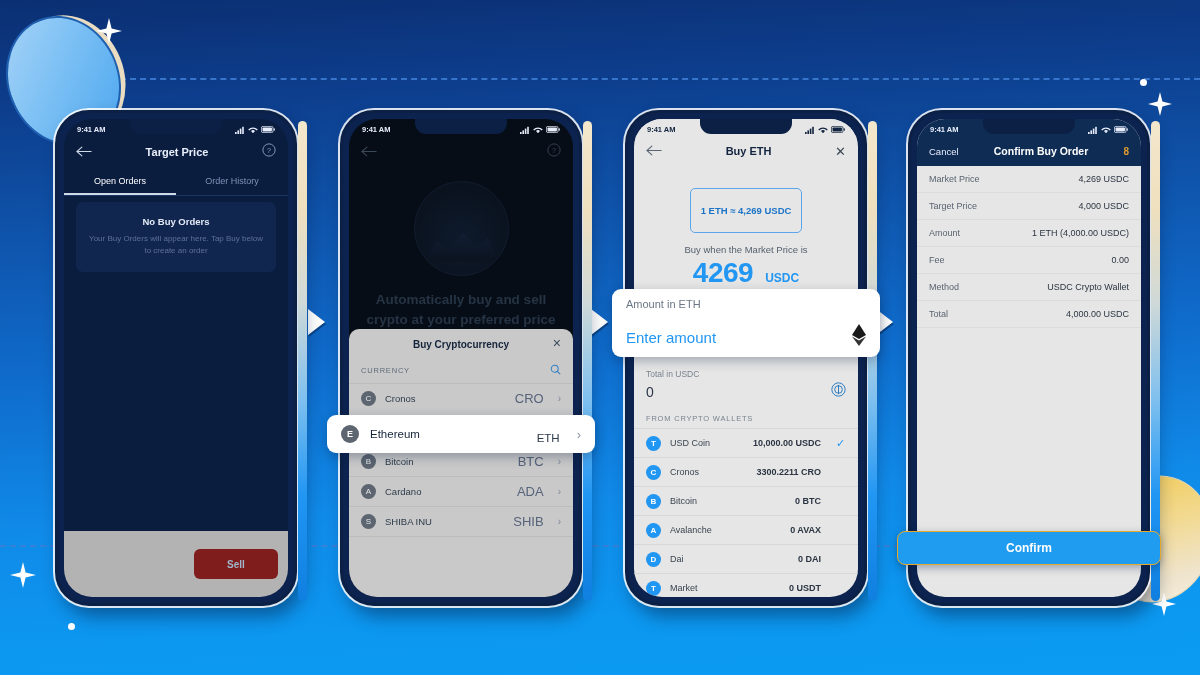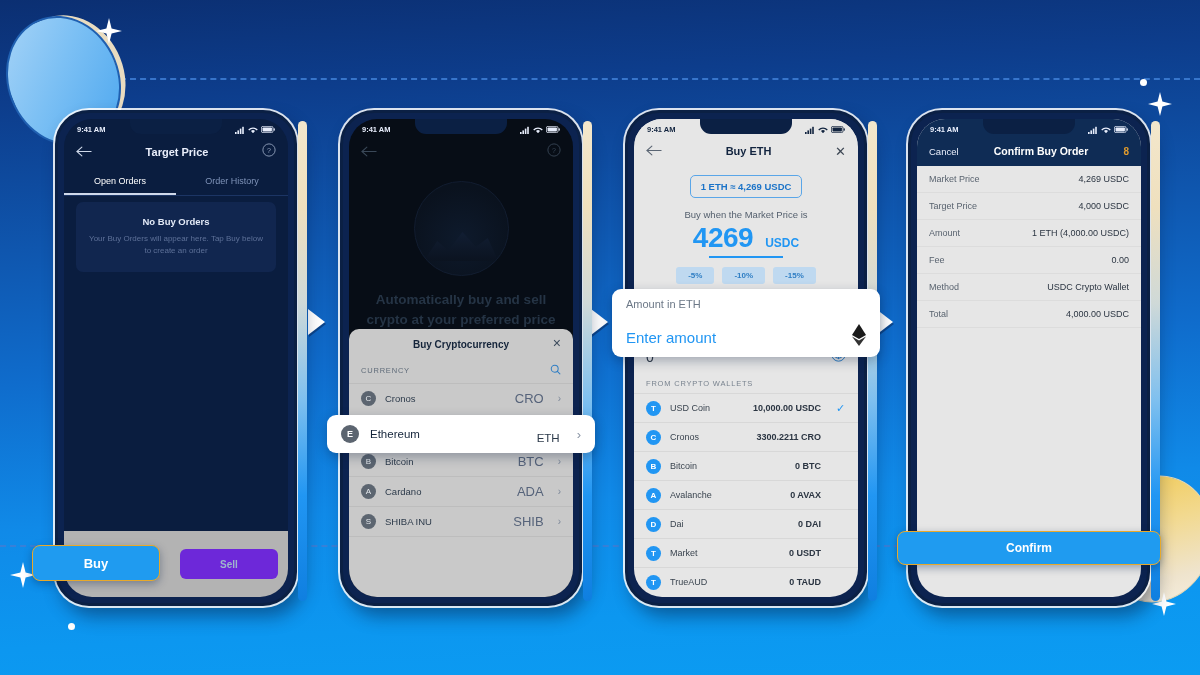--- a/index.html
+++ b/index.html
@@ -83,21 +83,21 @@
   .empty-card{
     margin:6px 12px; background:#11264f; border-radius:7px; padding:14px 12px 16px; text-align:center;
   }
   .empty-title{ font-size:9.5px; color:#e3eaf7; font-weight:600; margin-bottom:6px; }
   .empty-sub{ font-size:8px; color:#5d7098; line-height:1.45; }
   .p1-bottom{
     position:absolute; left:0; right:0; bottom:0; height:66px; background:#b3b3b3;
     display:flex; align-items:center; justify-content:flex-end; padding:0 10px;
   }
   .sell-btn{
-    width:98px; height:30px; border-radius:6px; background:#6d28d9; color:#9fb6cc;
+    width:84px; height:30px; border-radius:6px; background:#7f1d1d; color:#9fb6cc;
     font-size:10px; font-weight:bold; display:flex; align-items:center; justify-content:center;
   }
   .buy-btn{
     position:absolute; left:-26px; bottom:22px; width:128px; height:36px; z-index:30;
     background:#1f9bf0; border:1.5px solid #e8a92a; border-radius:8px;
     color:#fff; font-size:13px; font-weight:bold; display:flex; align-items:center; justify-content:center;
     box-shadow:0 3px 8px rgba(5,30,70,.35);
   }
 
   
@@ -144,22 +144,22 @@
   .eth-row .nm{ flex:1; font-size:11.5px; color:#14243a; }
   .eth-row .tk{ font-size:11.5px; color:#2c3a4a;margin-top:8px; }
   .eth-row .ch{ font-size:13px; color:#8a95a5; margin-left:6px; }
 
   
   .p3 .screen{ background:#e6e6e6; }
   .p3 .statusbar{ background:#e6e6e6; }
   .p3 .topbar{ display:flex; align-items:center; justify-content:space-between; padding:2px 12px 8px; }
   .p3 .title{ font-size:11px; font-weight:bold; color:#12243f; }
   .rate-pill{
-    margin:7px auto 0; width:fit-content; border:1px solid #5aa6e8; border-radius:5px;
-    padding:5px 10px; font-size:9.5px; color:#1b73c8; font-weight:bold; background:#e6e6e6;
+    margin:20px auto 0; width:fit-content; border:1px solid #5aa6e8; border-radius:5px;
+    padding:16px 10px; font-size:9.5px; color:#1b73c8; font-weight:bold; background:#e6e6e6;
   }
   .buy-when{ text-align:center; font-size:9.5px; color:#55606e; padding:11px 0 2px; }
   .bigprice{ text-align:center; padding-bottom:2px; }
   .bigprice .num{ font-size:28px; color:#2196f3; font-weight:bold; letter-spacing:-.5px; }
   .bigprice .cur{ font-size:12px; color:#2196f3; font-weight:bold; margin-left:12px; }
   .underline{ width:74px; height:2px; background:#2196f3; margin:0 auto; }
   .chips{ display:flex; justify-content:center; gap:8px; padding:9px 0 0; }
   .chip{ background:#bfd9f0; color:#2f7ec4; font-size:8px; font-weight:bold; border-radius:3px; padding:4px 12px; }
   .amount-card{
     position:absolute; left:-16px; right:-16px; top:176px; z-index:30;
@@ -288,21 +288,20 @@
 
     <div class="empty-card">
       <div class="empty-title">No Buy Orders</div>
       <div class="empty-sub">Your Buy Orders will appear here. Tap Buy below to create an order</div>
     </div>
 
     <div class="p1-bottom">
       <div class="sell-btn">Sell</div>
     </div>
   </div>
-  <div class="buy-btn">Buy</div>
 </div>
 
 <div class="phone p2 dark" style="left:340px; top:110px;">
   <div class="phone-strip"></div>
   <div class="screen">
     <div class="notch"></div>
     <div class="statusbar">
       <span>9:41 AM</span>
       <span class="sb-right">
         <svg class="sb-ico" width="10" height="8" viewBox="0 0 10 8">

